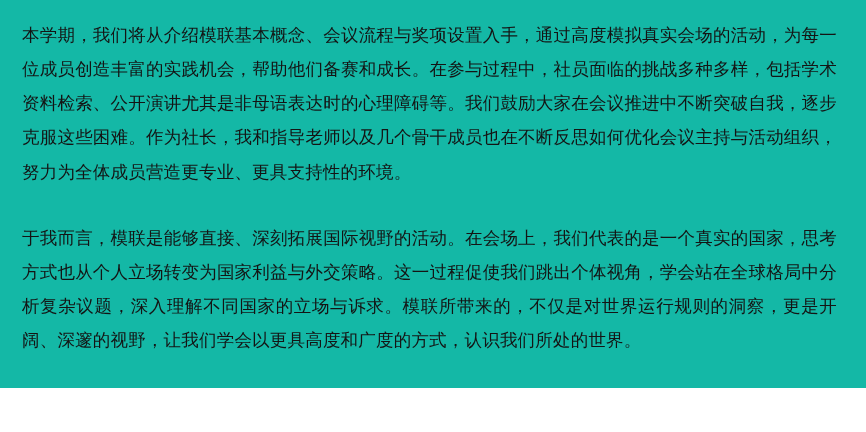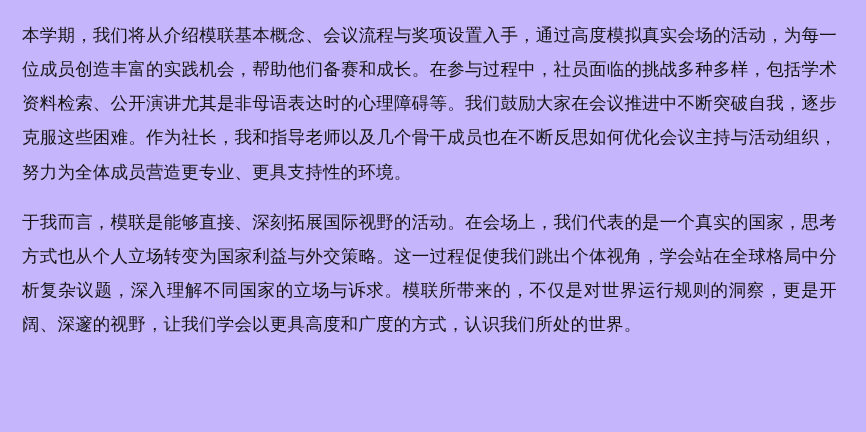--- a/index.html
+++ b/index.html
@@ -9,36 +9,36 @@
   }
   body {
     width: 866px;
     height: 432px;
     font-family: "Liberation Sans", sans-serif;
     color: #1a1a1a;
     overflow: hidden;
   }
   .page {
     width: 866px;
-    height: 432px;
+    height: 388px;
     box-sizing: border-box;
     padding: 18px 29px 10px 22px;
-    background: #c4b5fd;
+    background: #14b8a6;
   }
   .para {
     font-size: 17.5px;
     line-height: 1.95;
     letter-spacing: 0.2px;
     text-align: justify;
     text-justify: inter-ideograph;
     color: #141414;
     margin: 0;
   }
   .para + .para {
-    margin-top: 16px;
+    margin-top: 32px;
   }
 </style>
 </head>
 <body>
 
 <div class="page">
   <p class="para">本学期，我们将从介绍模联基本概念、会议流程与奖项设置入手，通过高度模拟真实会场的活动，为每一位成员创造丰富的实践机会，帮助他们备赛和成长。在参与过程中，社员面临的挑战多种多样，包括学术资料检索、公开演讲尤其是非母语表达时的心理障碍等。我们鼓励大家在会议推进中不断突破自我，逐步克服这些困难。作为社长，我和指导老师以及几个骨干成员也在不断反思如何优化会议主持与活动组织，努力为全体成员营造更专业、更具支持性的环境。</p>
   <p class="para">于我而言，模联是能够直接、深刻拓展国际视野的活动。在会场上，我们代表的是一个真实的国家，思考方式也从个人立场转变为国家利益与外交策略。这一过程促使我们跳出个体视角，学会站在全球格局中分析复杂议题，深入理解不同国家的立场与诉求。模联所带来的，不仅是对世界运行规则的洞察，更是开阔、深邃的视野，让我们学会以更具高度和广度的方式，认识我们所处的世界。</p>
 </div>
 

